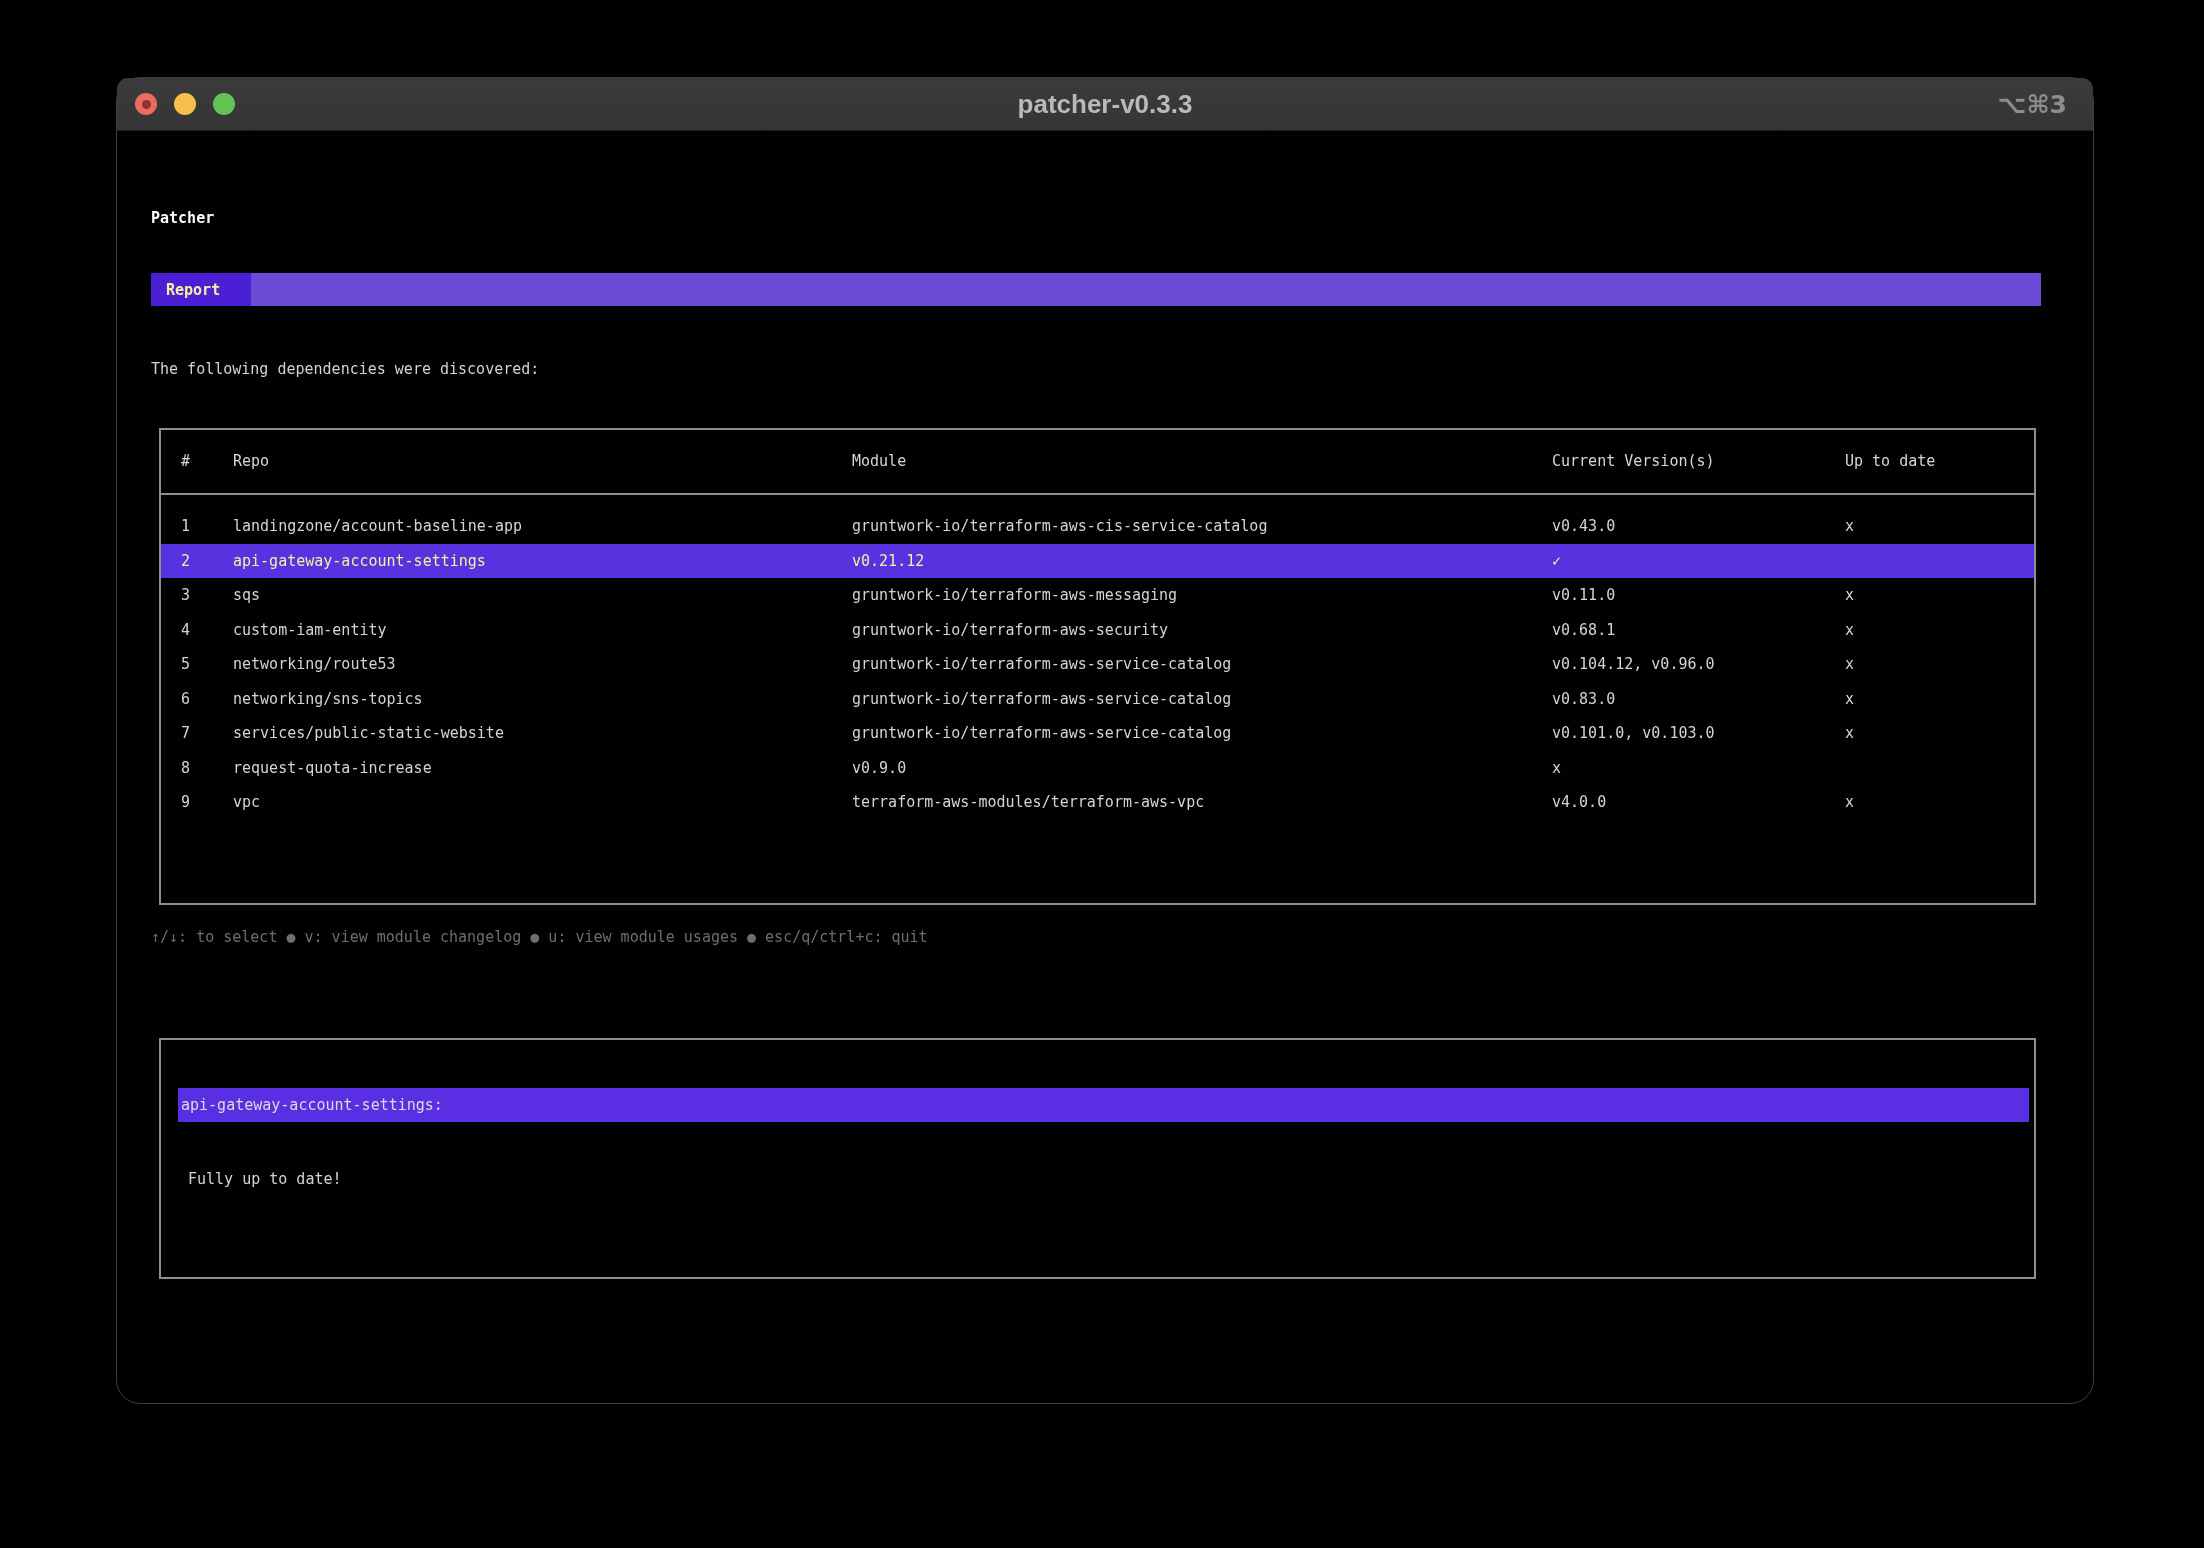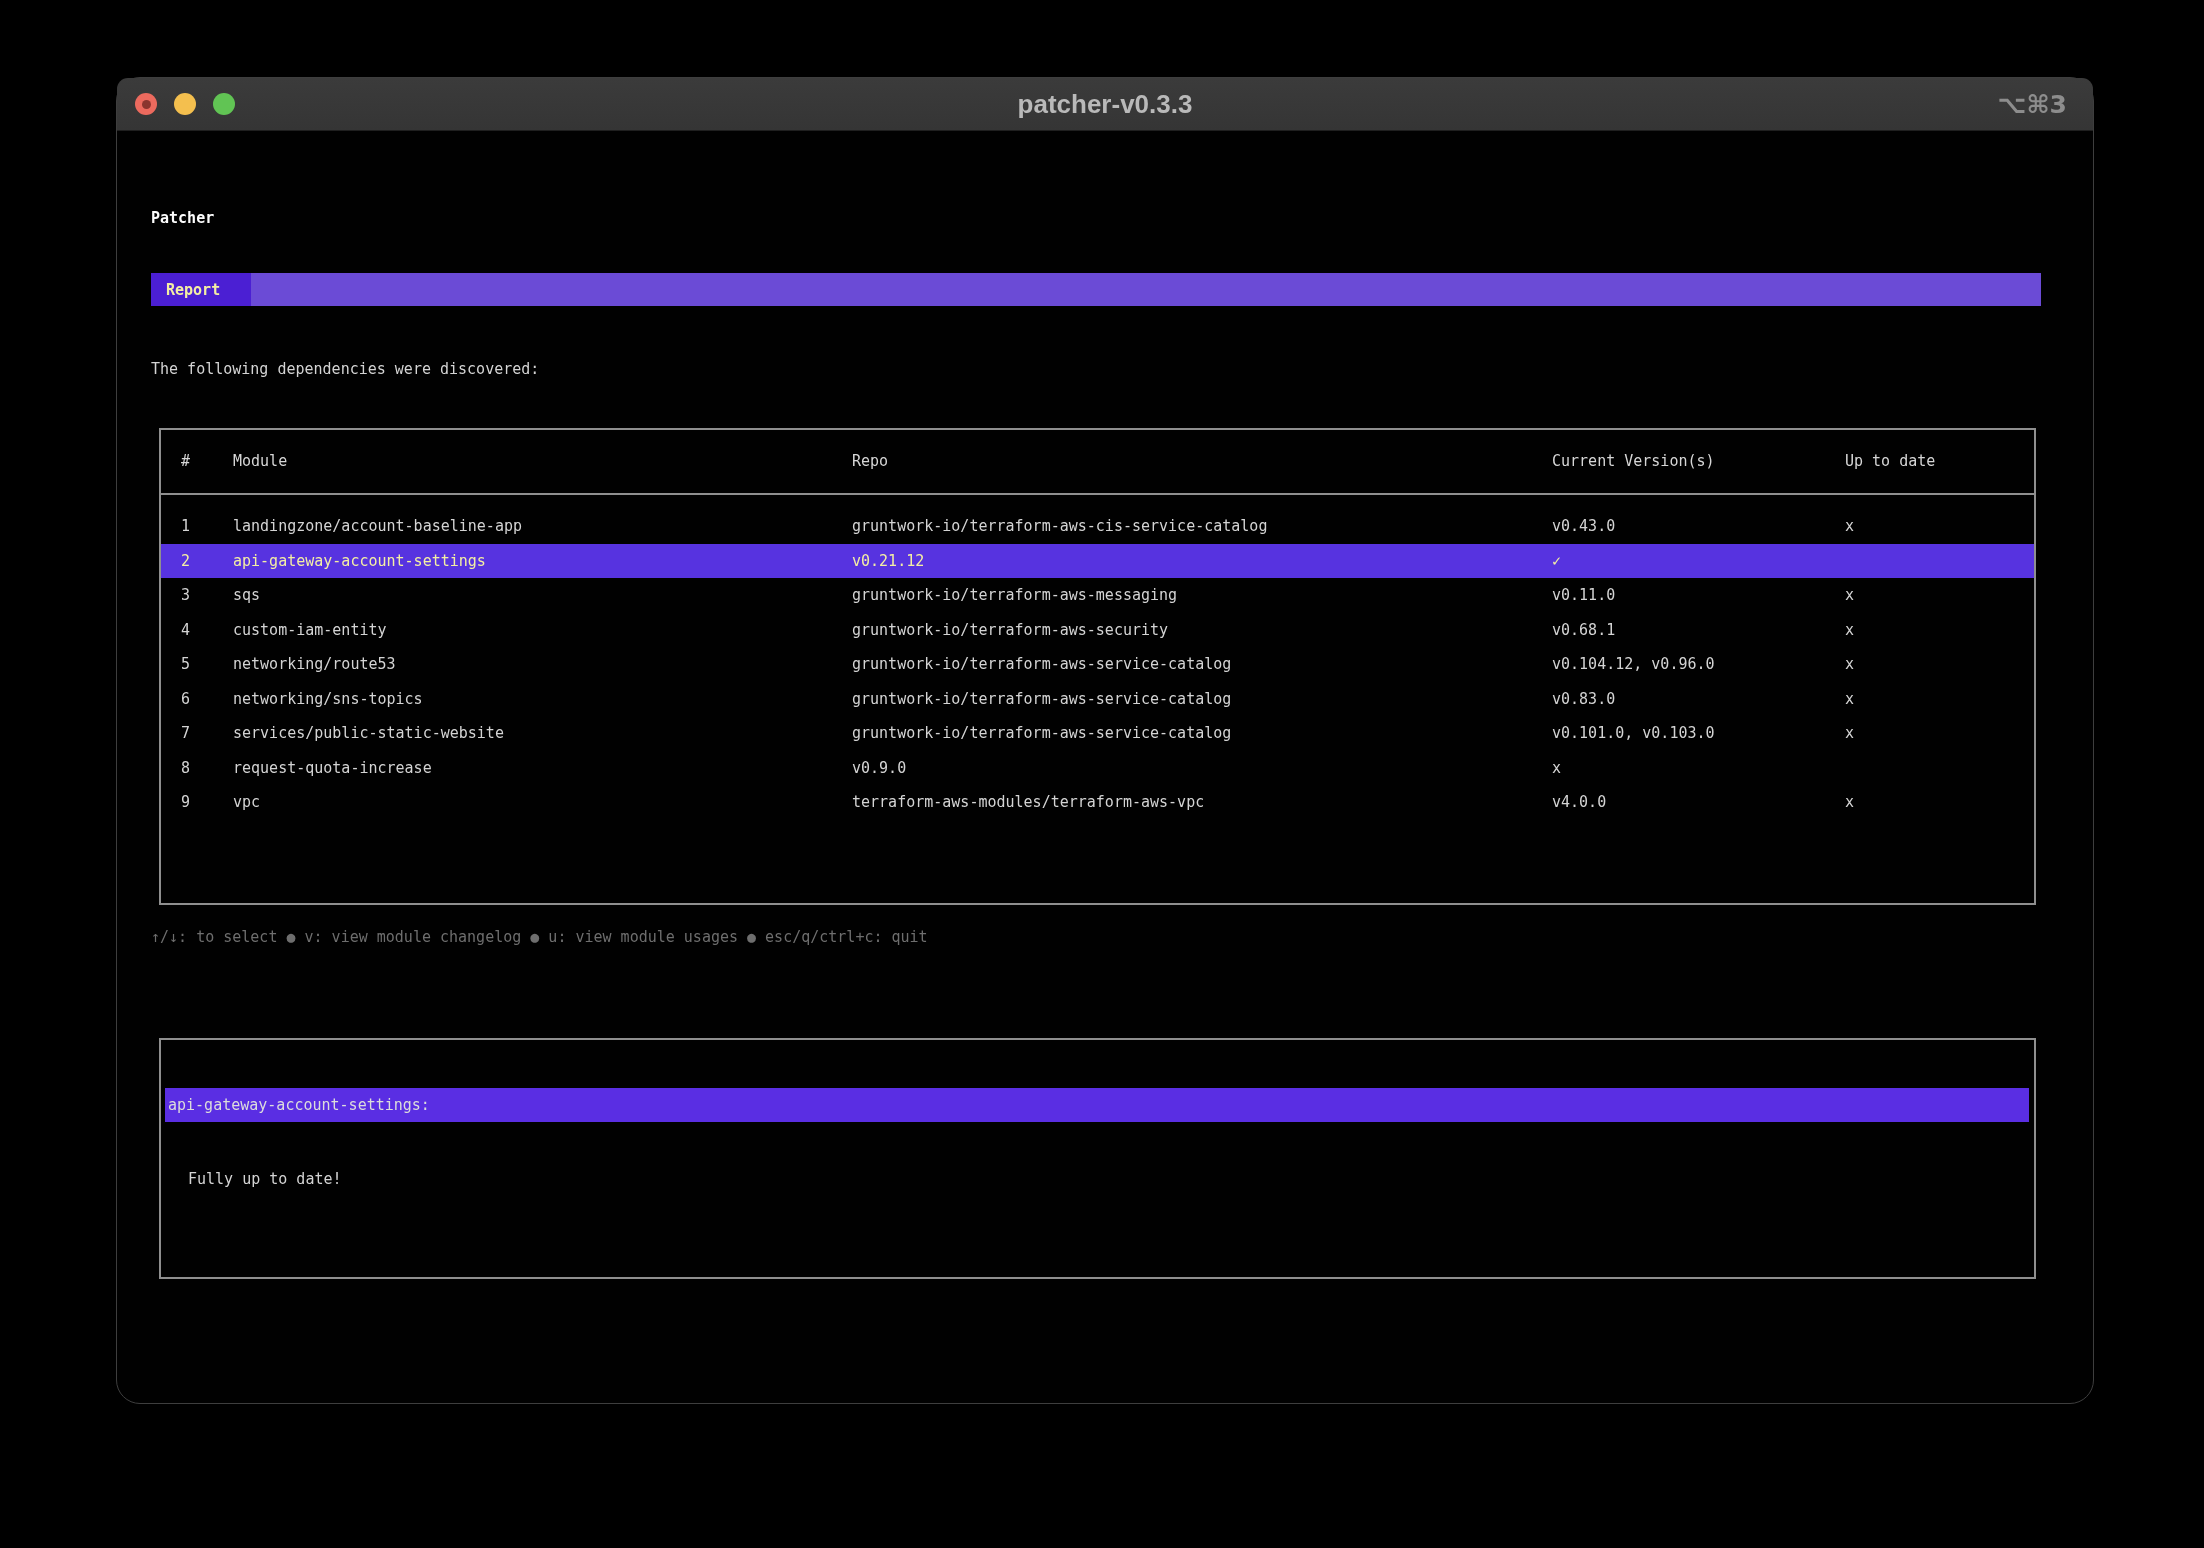--- a/index.html
+++ b/index.html
@@ -56,21 +56,21 @@
     width:calc(100% - 6px);
     color:var(--highlight-text,#F4EFA4);
   }
   .cell{white-space:pre;overflow:hidden;}
   .help{position:absolute;left:34px;top:790px;line-height:34px;color:var(--help-text,#6E6E6E);}
   .detail-box{
     position:absolute;left:42px;top:908px;width:1877px;height:241px;
     border:2px solid var(--border,#8F8F8F);box-sizing:border-box;overflow:hidden;
   }
   .detail-bar{
-    margin:48px 5px 0 4px;height:34px;background:var(--detail-highlight,#5A2EE3);
+    margin:48px 5px 0 17px;height:34px;background:var(--detail-highlight,#5A2EE3);
     display:flex;align-items:center;padding-left:3px;color:#dcdcdc;
   }
   .detail-body{margin-top:40px;padding-left:27px;line-height:34px;}
 </style>
 </head>
 <body>
 
 <div class="window">
   <div class="titlebar">
     <div class="lights">
@@ -89,22 +89,22 @@
 
     <div class="report-bar">
       <div class="report-tab">Report</div>
     </div>
 
     <div class="intro">The following dependencies were discovered:</div>
 
     <div class="table-box">
       <div class="thead grid">
         <span class="cell">#</span>
+        <span class="cell">Repo</span>
         <span class="cell">Module</span>
-        <span class="cell">Repo</span>
         <span class="cell">Current Version(s)</span>
         <span class="cell">Up to date</span>
       </div>
       <div class="divider"></div>
       <div class="rows" id="rows">
           <div class="row grid">
             <span class="cell">1</span>
             <span class="cell">landingzone/account-baseline-app</span>
             <span class="cell">gruntwork-io/terraform-aws-cis-service-catalog</span>
             <span class="cell">v0.43.0</span>

